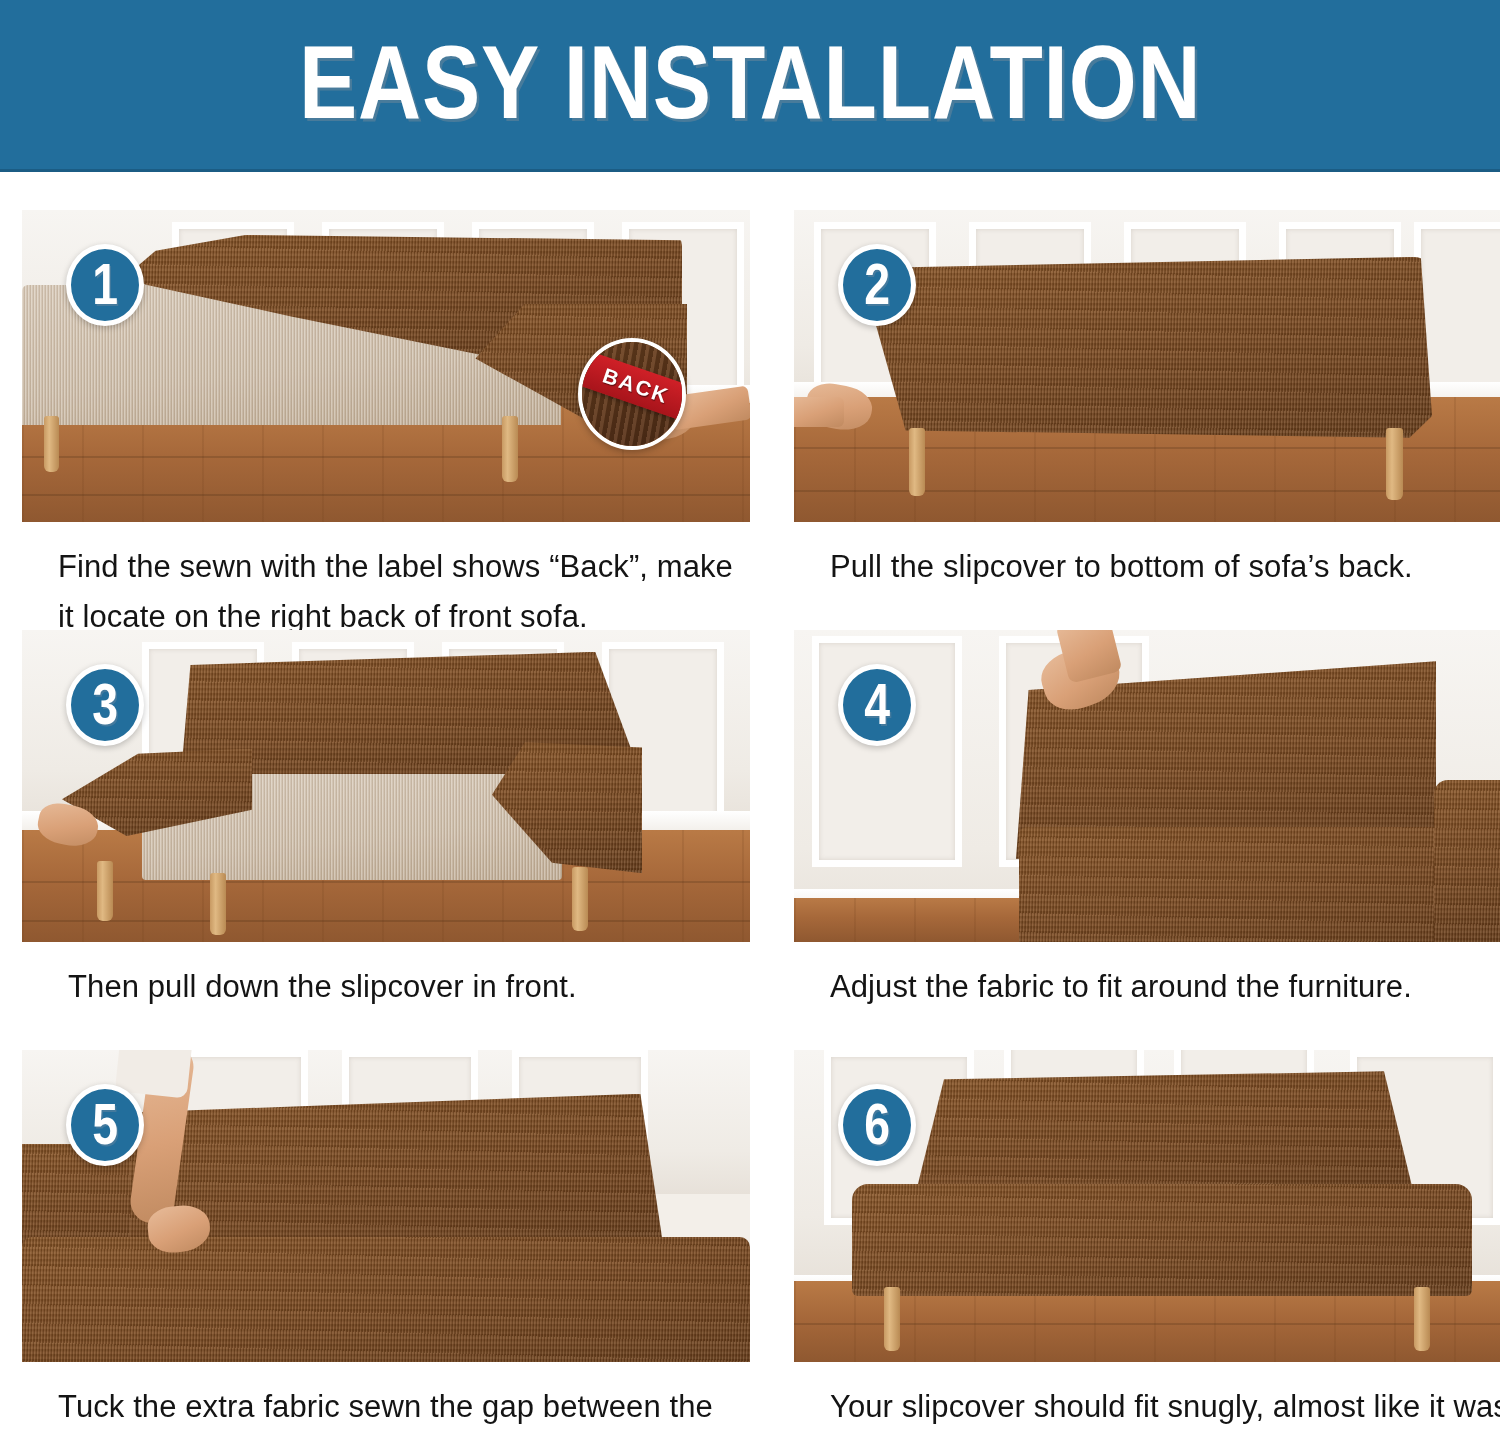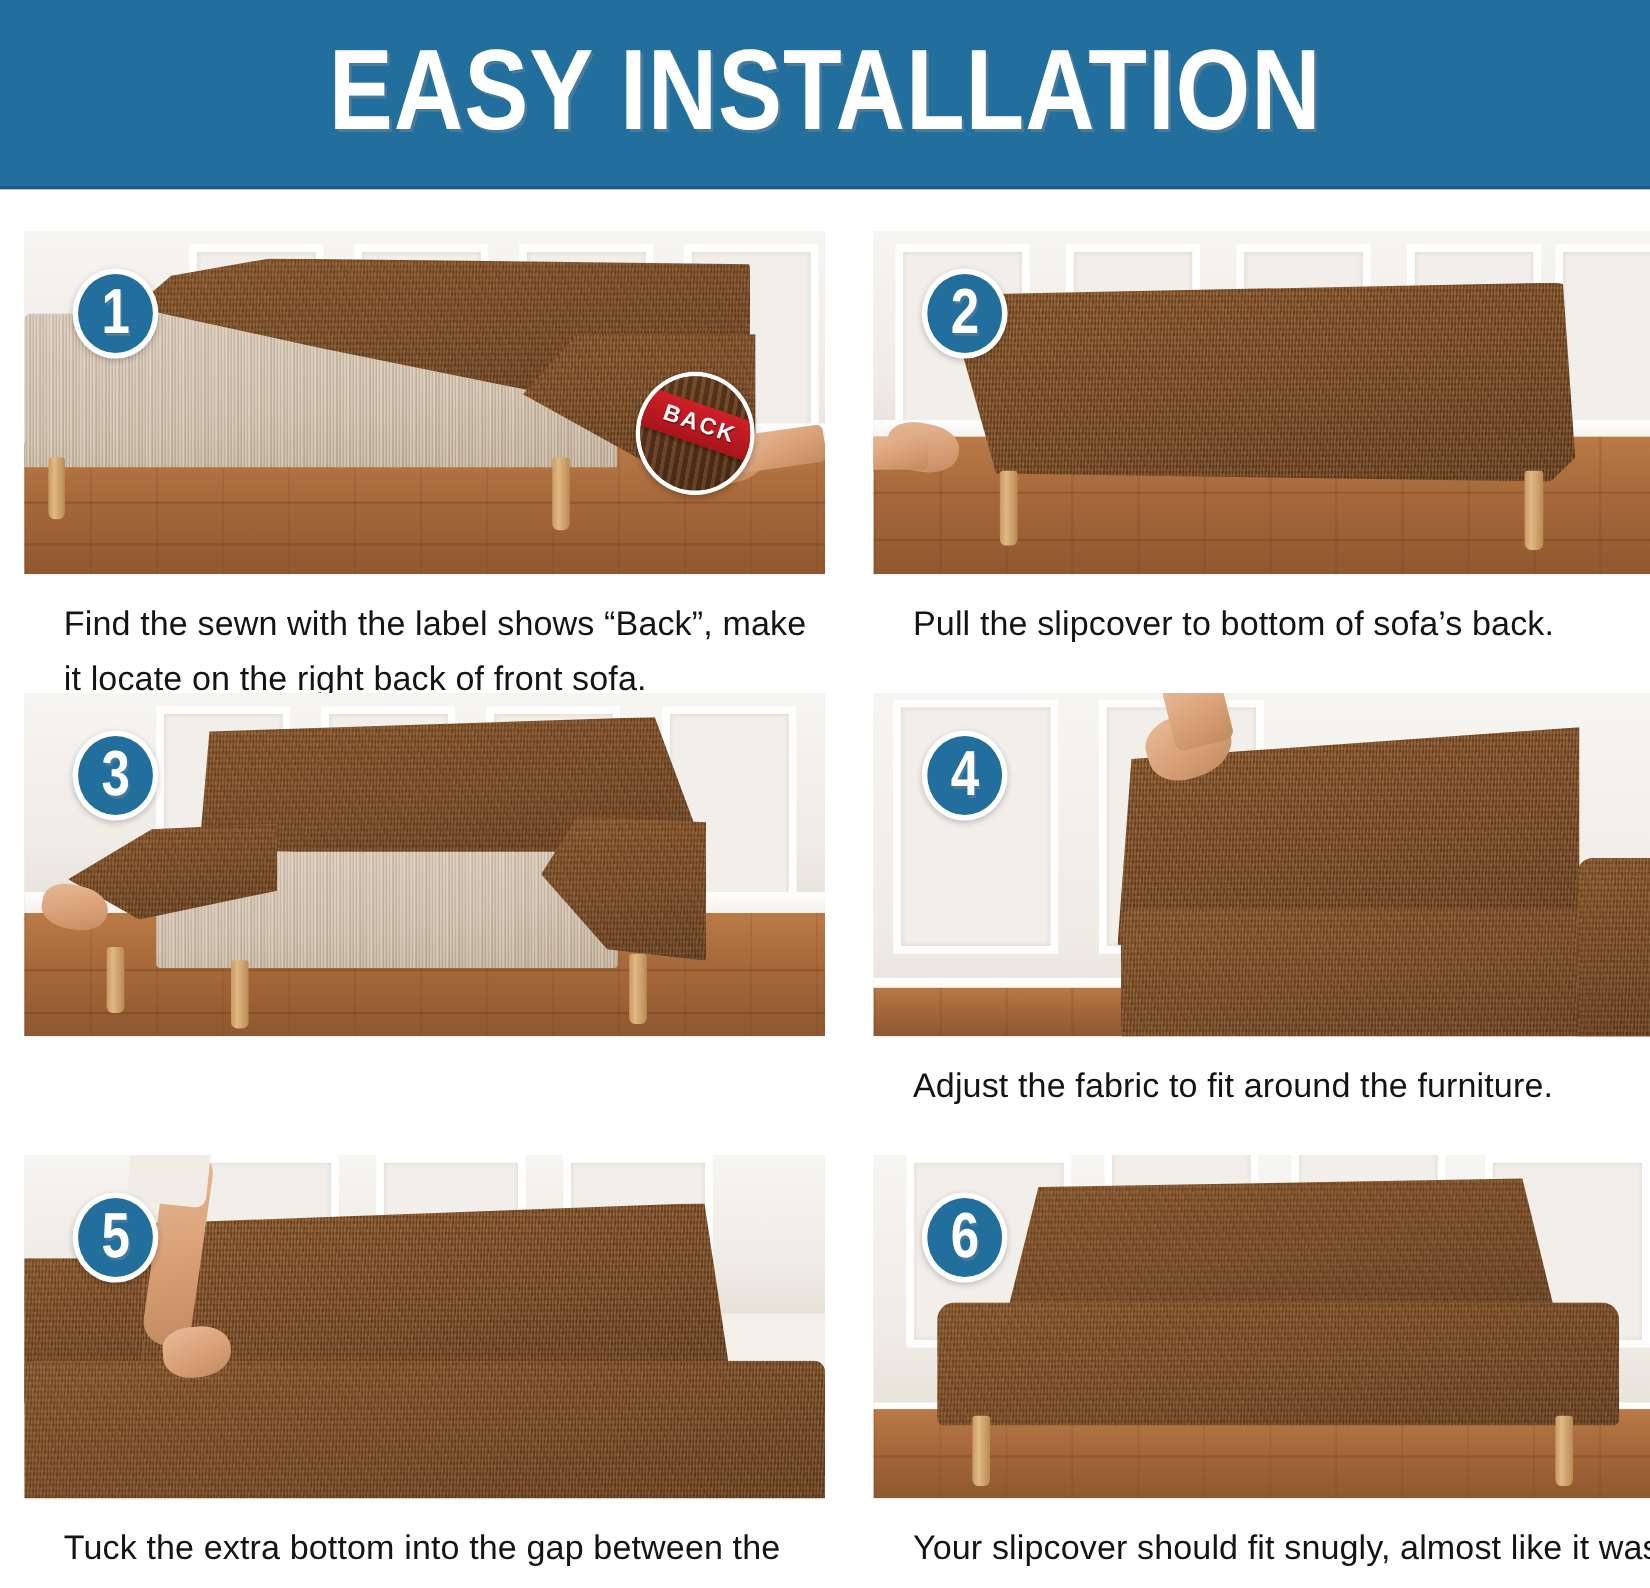--- a/index.html
+++ b/index.html
@@ -305,20 +305,21 @@
         <div class="fabric" style="position:absolute;left:40px;top:38%;width:190px;height:28%;
              clip-path: polygon(0% 58%, 40% 6%, 100% 0%, 100% 70%, 34% 100%);"></div>
         <div class="leg" style="left:75px;top:74%;width:16px;height:60px;"></div>
         <div class="leg" style="left:188px;top:78%;width:16px;height:62px;"></div>
         <div class="leg" style="left:550px;top:76%;width:16px;height:64px;"></div>
         <div class="skin" style="position:absolute;left:16px;top:56%;width:60px;height:40px;transform:rotate(12deg);"></div>
         <div class="badge">
           <span>3</span>
         </div>
       </div>
+      <div class="caption indent">Then pull down the slipcover in front.</div>
     </div>
 
     <div class="step">
       <div class="photo">
         <div class="wall" style="height:100%;"></div>
         <div class="wall-panel" style="left:18px;top:2%;height:74%;width:150px;"></div>
         <div class="wall-panel" style="left:205px;top:2%;height:74%;width:150px;"></div>
         <div class="baseboard" style="top:83%;"></div>
         <div class="floor" style="height:14%;width:34%;"></div>
 
@@ -353,21 +354,21 @@
         <div class="fabric" style="position:absolute;left:0px;top:60%;width:100%;height:44%;border-radius:10px 10px 0 0;"></div>
 
         <div class="skin" style="position:absolute;left:118px;top:-2%;width:44px;height:180px;border-radius:22px;transform:rotate(8deg);"></div>
         <div class="skin" style="position:absolute;left:126px;top:50%;width:62px;height:46px;transform:rotate(-6deg);"></div>
         <div style="position:absolute;left:96px;top:-6%;width:72px;height:64px;background:#f1ece6;border-radius:10px;transform:rotate(6deg);"></div>
         <div class="badge">
           <span>5</span>
         </div>
       </div>
       <div class="caption">
-        <span>Tuck the extra bottom into the gap between the</span>
+        <span>Tuck the extra fabric sewn the gap between the</span>
         <span>back and sitting area to get refresh visual effect</span><span class="strong-dot">.</span>
       </div>
     </div>
 
     <div class="step">
       <div class="photo">
         <div class="wall" style="height:76%;"></div>
         <div class="wall-panel" style="left:30px;top:0%;height:56%;width:150px;"></div>
         <div class="wall-panel" style="left:210px;top:-6%;height:40%;width:140px;"></div>
         <div class="wall-panel" style="left:380px;top:-6%;height:40%;width:140px;"></div>

